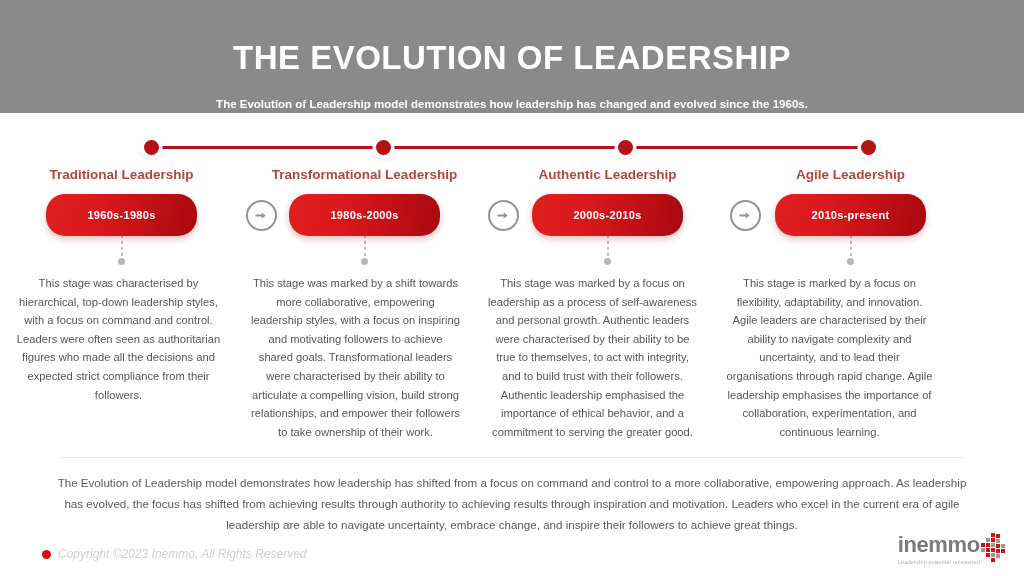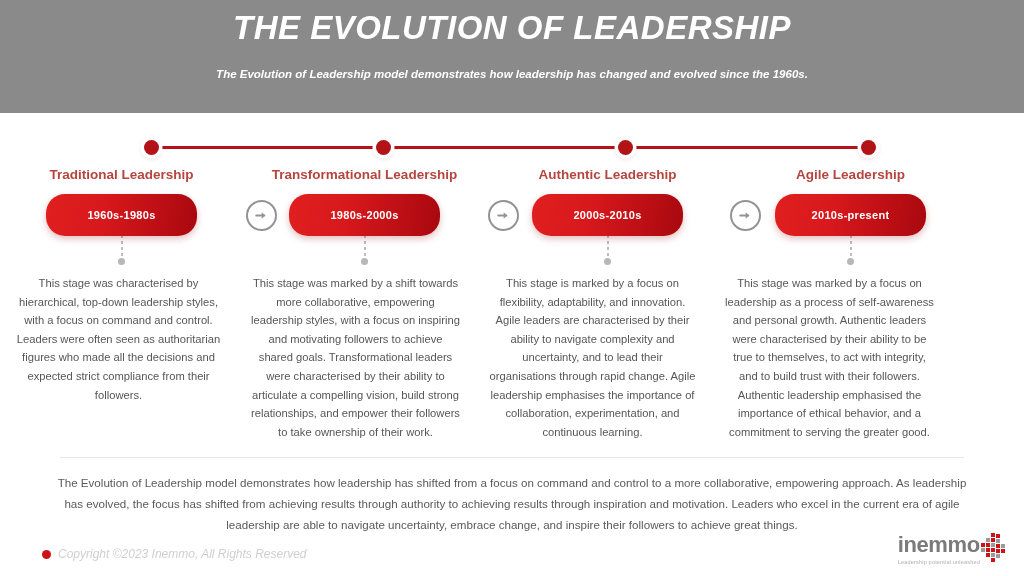--- a/index.html
+++ b/index.html
@@ -15,22 +15,21 @@
 
   
   .header {
     width: 1024px;
     height: 113px;
     background: #8a8a8a;
     display: flex;
     flex-direction: column;
     align-items: center;
     justify-content: flex-start;
-    padding-top: 8px;
-    font-style: italic;
+    padding-top: 38px;
   }
   .header-title {
     color: #ffffff;
     font-size: 33px;
     font-weight: bold;
     letter-spacing: 0.5px;
     line-height: 1.2;
     text-align: center;
   }
   .header-subtitle {
@@ -287,22 +286,22 @@
     <svg width="15" height="15" viewBox="0 0 16 16" aria-hidden="true">
       <path d="M2.4 8 H11" stroke="#939393" stroke-width="2.1" stroke-linecap="round" fill="none"></path>
       <path d="M8.2 4.6 L11.9 8 L8.2 11.4 Z" fill="#939393"></path>
     </svg>
   </div>
 </div>
 
 <div class="descriptions">
   <div class="desc-col">This stage was characterised by hierarchical, top-down leadership styles, with a focus on command and control. Leaders were often seen as authoritarian figures who made all the decisions and expected strict compliance from their followers.</div>
   <div class="desc-col">This stage was marked by a shift towards more collaborative, empowering leadership styles, with a focus on inspiring and motivating followers to achieve shared goals. Transformational leaders were characterised by their ability to articulate a compelling vision, build strong relationships, and empower their followers to take ownership of their work.</div>
+  <div class="desc-col">This stage was marked by a focus on leadership as a process of self-awareness and personal growth. Authentic leaders were characterised by their ability to be true to themselves, to act with integrity, and to build trust with their followers. Authentic leadership emphasised the importance of ethical behavior, and a commitment to serving the greater good.</div>
   <div class="desc-col">This stage is marked by a focus on flexibility, adaptability, and innovation. Agile leaders are characterised by their ability to navigate complexity and uncertainty, and to lead their organisations through rapid change. Agile leadership emphasises the importance of collaboration, experimentation, and continuous learning.</div>
-  <div class="desc-col">This stage was marked by a focus on leadership as a process of self-awareness and personal growth. Authentic leaders were characterised by their ability to be true to themselves, to act with integrity, and to build trust with their followers. Authentic leadership emphasised the importance of ethical behavior, and a commitment to serving the greater good.</div>
 </div>
 
 <div class="divider"></div>
 <div class="summary">The Evolution of Leadership model demonstrates how leadership has shifted from a focus on command and control to a more collaborative, empowering approach. As leadership has evolved, the focus has shifted from achieving results through authority to achieving results through inspiration and motivation. Leaders who excel in the current era of agile leadership are able to navigate uncertainty, embrace change, and inspire their followers to achieve great things.</div>
 
 <div class="footer">
   <div class="copyright">
     <span class="copyright-dot"></span>
     <span class="copyright-text">Copyright ©2023 Inemmo, All Rights Reserved</span>
   </div>

